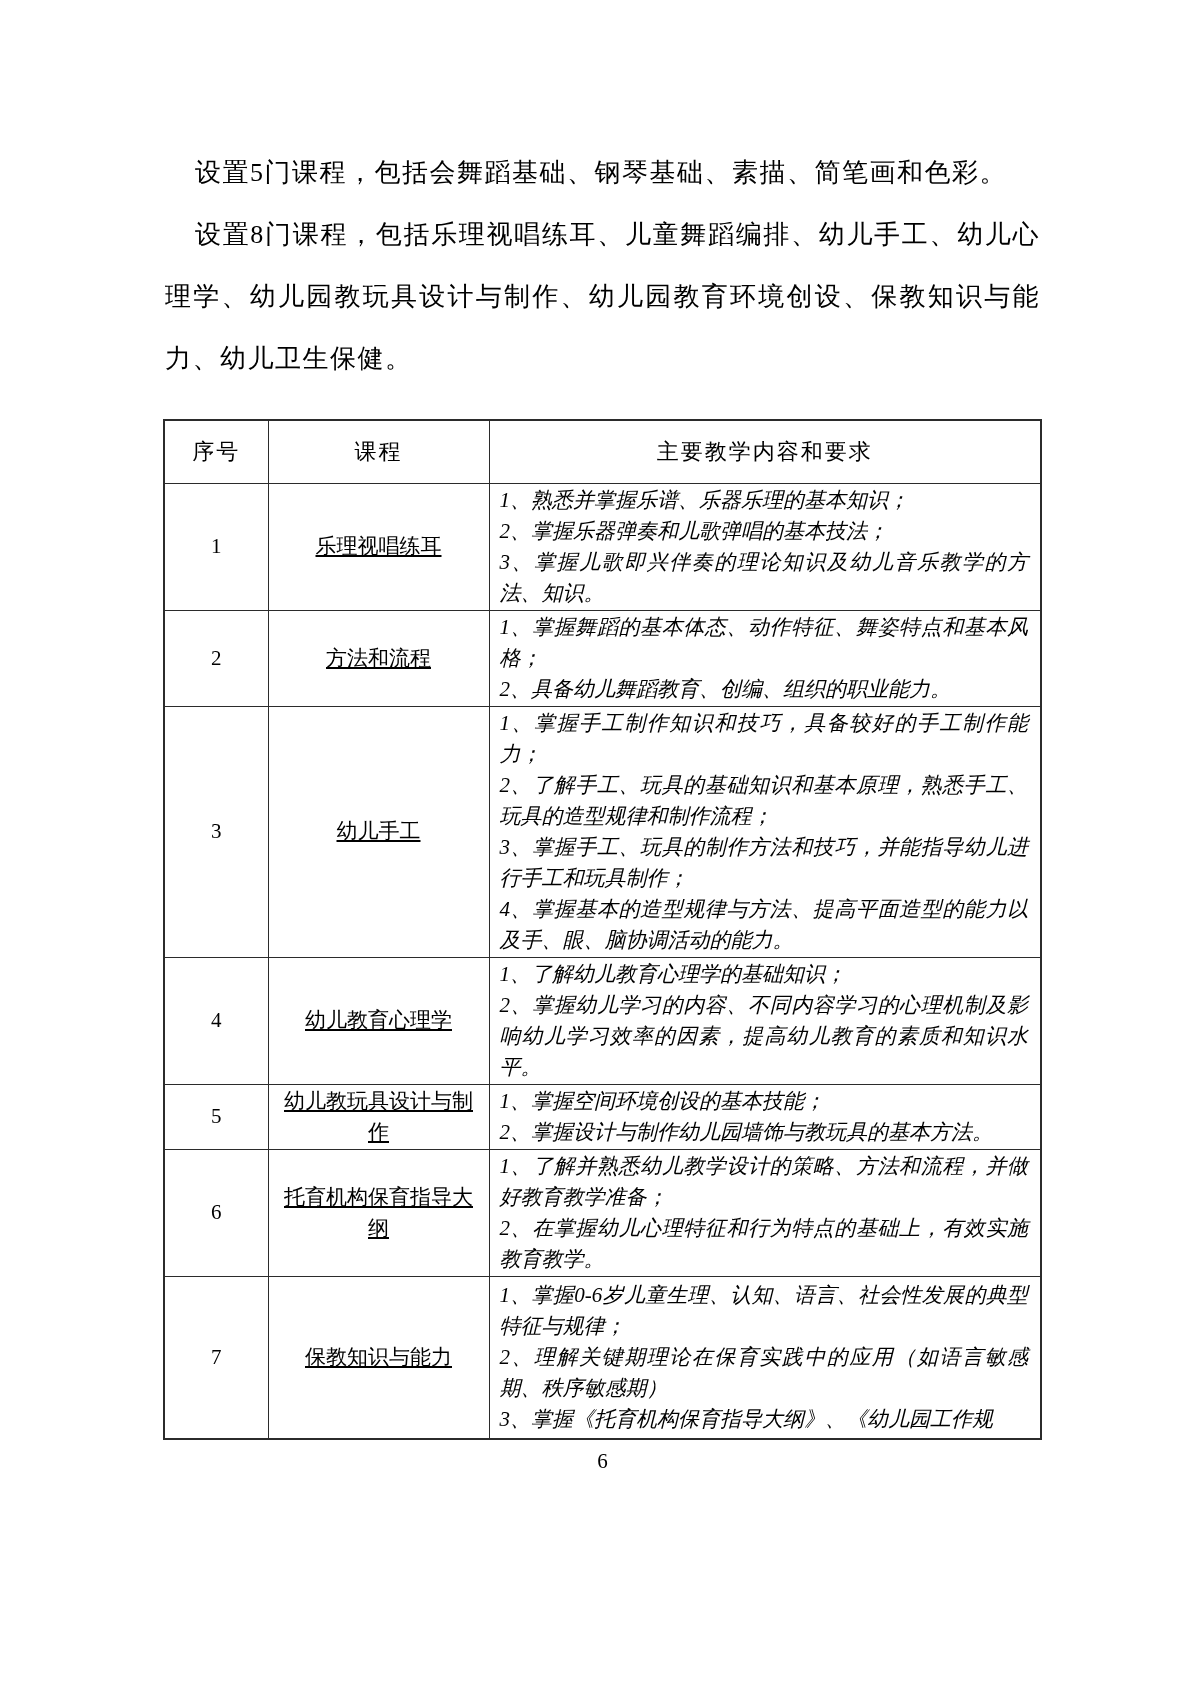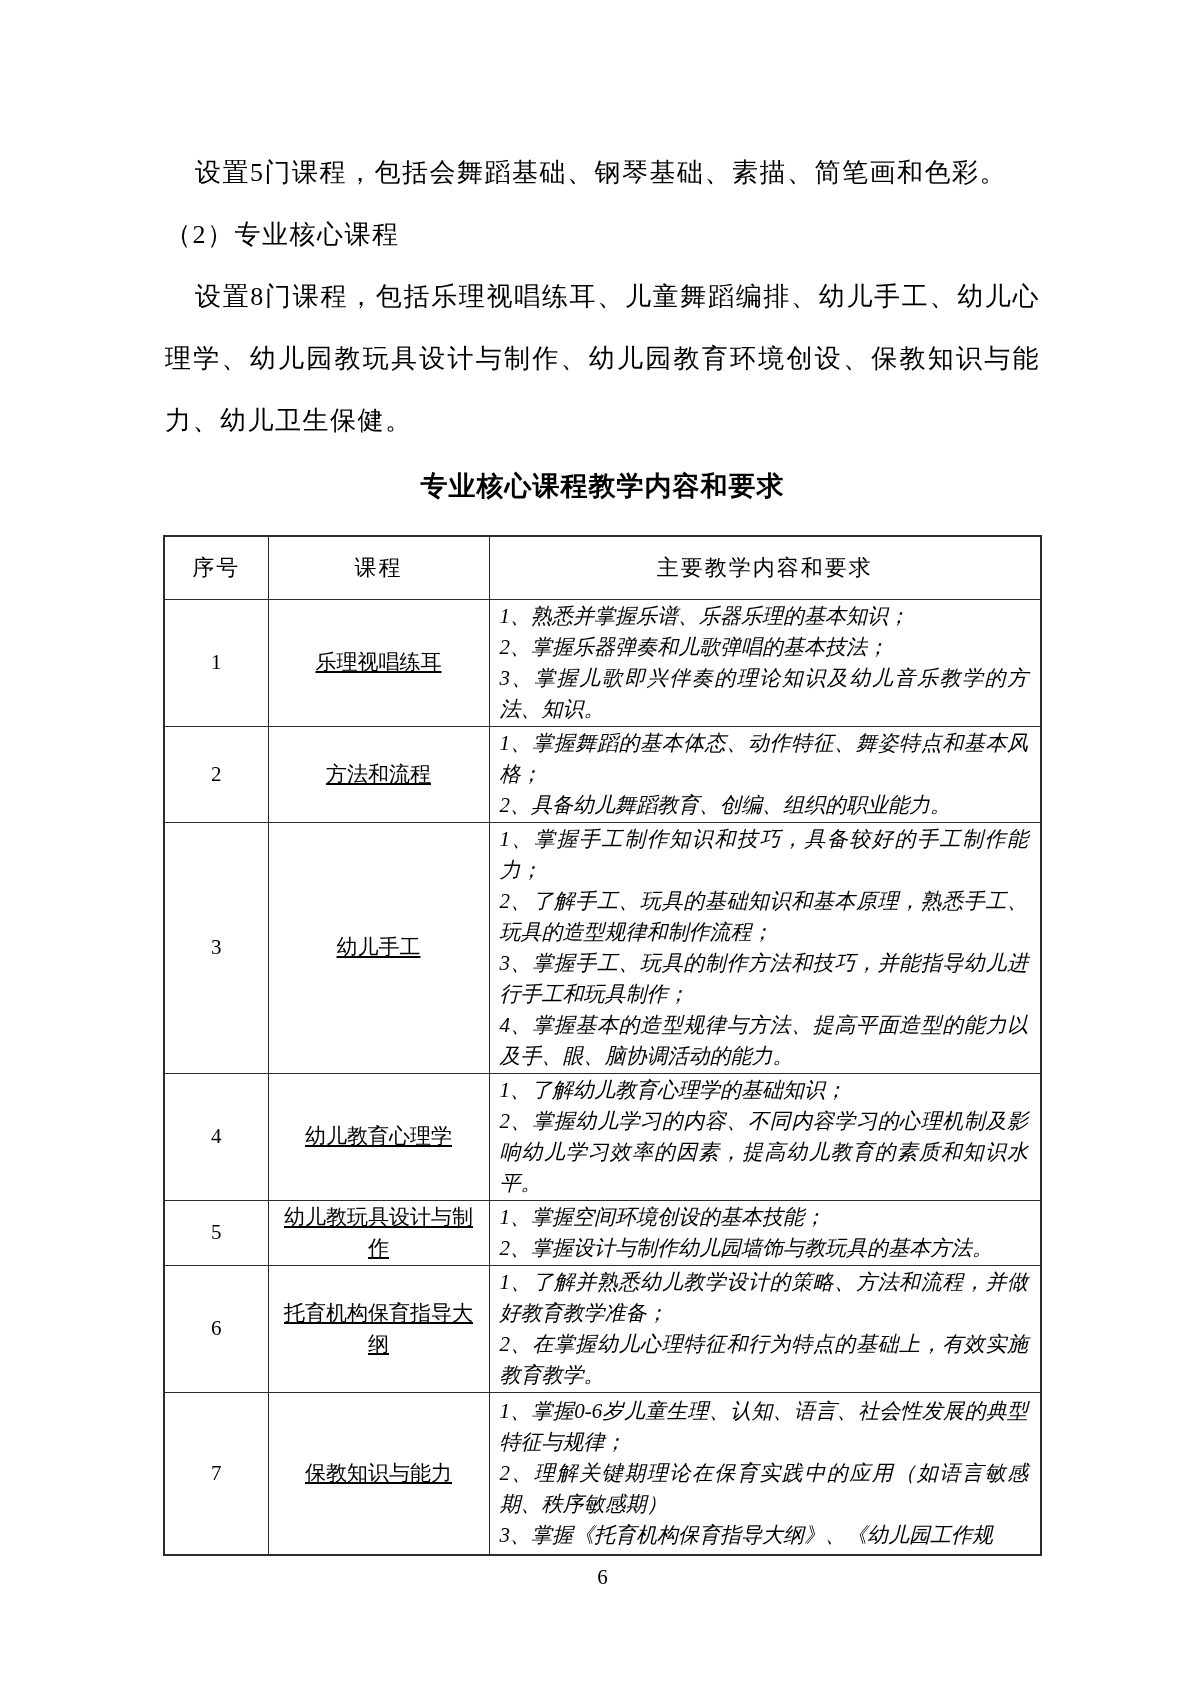--- a/index.html
+++ b/index.html
@@ -79,25 +79,23 @@
   }
 </style>
 </head>
 <body>
 
 <div class="page">
   <div class="doc-content">
 
     <div>
         <p class="para indent">设置5门课程，包括会舞蹈基础、钢琴基础、素描、简笔画和色彩。</p>
-        <p class="para">（2）专业核心课程</p>
         <p class="para indent">设置8门课程，包括乐理视唱练耳、儿童舞蹈编排、幼儿手工、幼儿心理学、幼儿园教玩具设计与制作、幼儿园教育环境创设、保教知识与能力、幼儿卫生保健。</p>
       </div>
 
-    <div class="table-title">专业核心课程教学内容和要求</div>
 
     <table class="course-table">
       <colgroup>
         <col style="width:104px">
         <col style="width:221px">
         <col style="width:552px">
       </colgroup>
       <thead>
         <tr>
             <th>序号</th>

